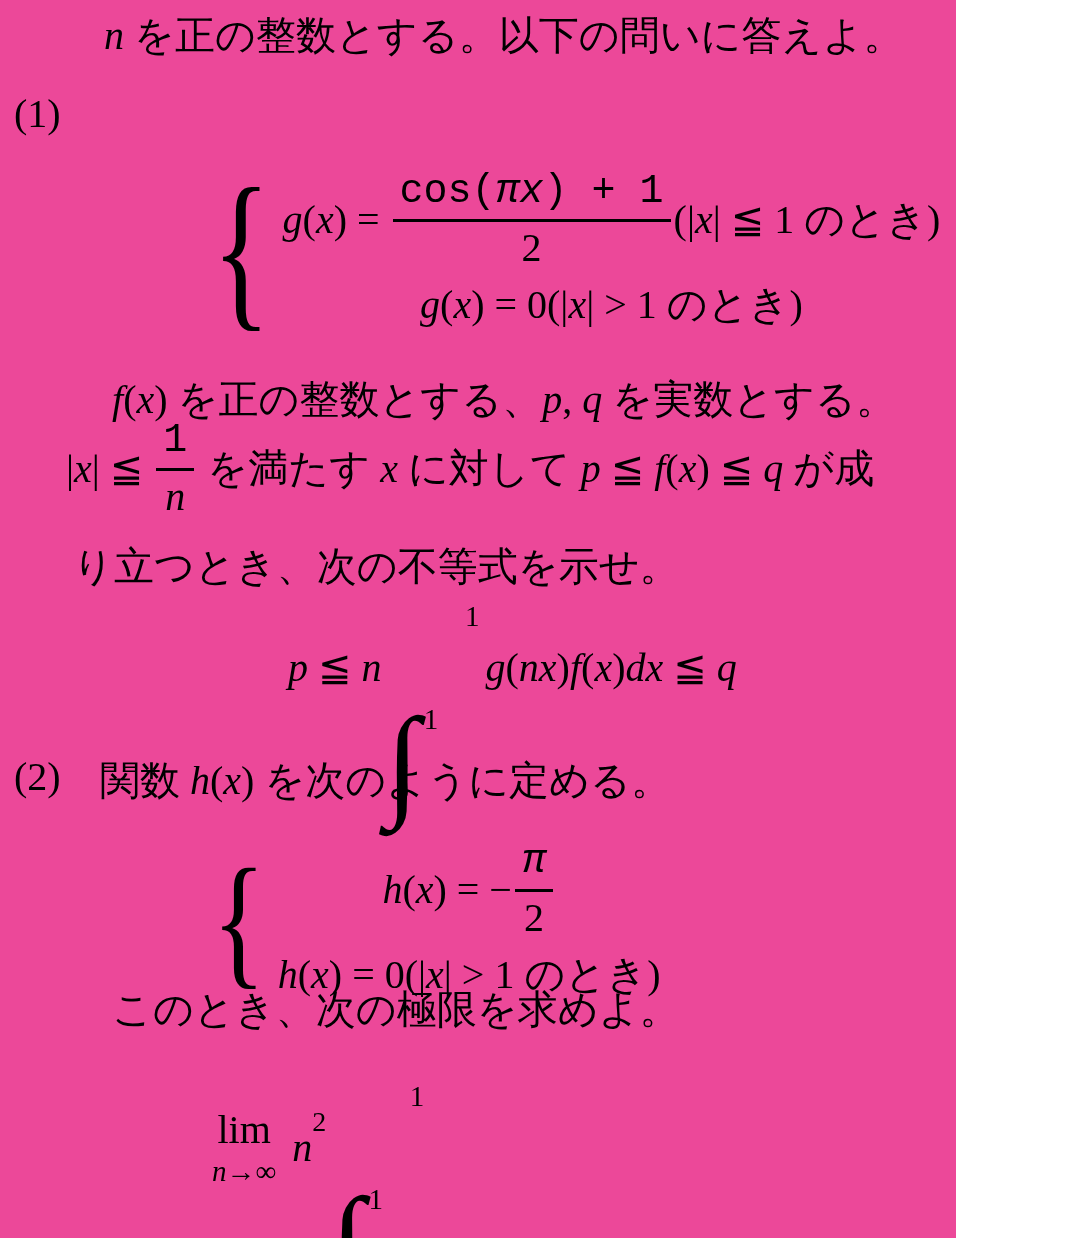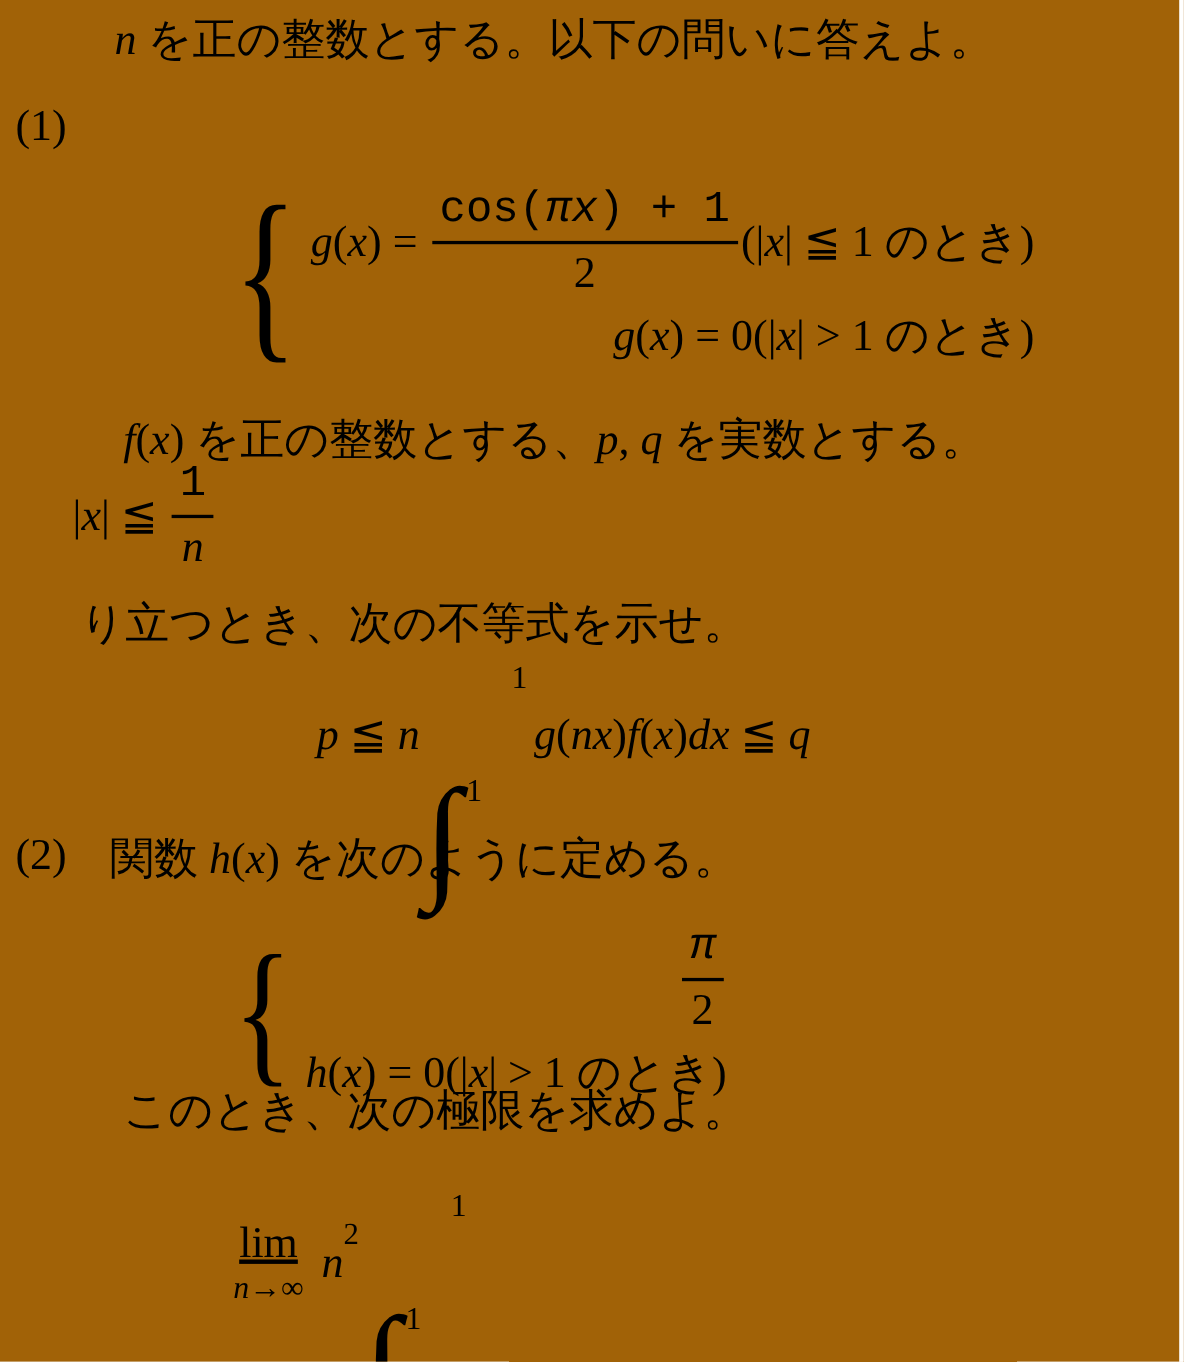--- a/index.html
+++ b/index.html
@@ -1,18 +1,18 @@
 <!DOCTYPE html>
 <html><head>
 <meta charset="utf-8">
 <style>
   html,body { margin:0; padding:0; background:#ffffff; }
   .page {
-    position:relative; width:1072px; height:1238px;
-    background:#a16207; color:#000000;
+    position:relative; width:956px; height:1238px;
+    background:#ec4899; color:#000000;
     font-family:"Liberation Serif","DejaVu Serif",serif;
     font-size:40px; overflow:hidden;
   }
   .abs { position:absolute; }
   .runs { white-space:pre; }
   .r-it { font-style:italic; }
   .r-up { font-style:normal; }
   .r-jp { font-style:normal; }
 
   .mline { display:flex; align-items:center; white-space:pre; }
@@ -24,32 +24,32 @@
   .frac .fden { display:block; padding:4px 7px 0 7px; line-height:1.1; }
 
   
   .int { position:relative; display:inline-block; height:128px; margin:0 6px 0 4px; padding-right:34px; }
   .int .int-glyph { font-size:124px; line-height:128px; display:block; font-style:normal; }
   .int .int-sup { position:absolute; top:-2px; right:0; font-size:29px; line-height:1; }
   .int .int-sub { position:absolute; bottom:-2px; left:22px; font-size:29px; line-height:1; }
 
   
   .lim { display:inline-flex; flex-direction:column; align-items:center; margin-right:16px; }
-  .lim .lim-word { line-height:1; font-style:normal;text-decoration:underline; }
+  .lim .lim-word { line-height:1; font-style:normal; }
   .lim .lim-sub { font-size:29px; line-height:1; margin-top:7px; white-space:pre; }
 
   
   sup.msup { font-size:28px; line-height:0; position:relative; top:-16px; font-style:normal; white-space:pre; }
 
   
   .braced { display:flex; align-items:center; }
   .brace-glyph { display:inline-block; line-height:1; transform-origin:50% 50%; margin-right:12px; font-style:normal; }
   .brace-1 .brace-glyph { font-size:122px; transform:scaleY(1.42); }
   .brace-2 .brace-glyph { font-size:112px; transform:scaleY(1.30); }
-  .case-lines { display:flex; flex-direction:column; align-items:flex-end; }
+  .case-lines { display:flex; flex-direction:column; align-items:center; }
   .case-gap { margin-bottom:10px; }
 
   .head-row { display:flex; align-items:flex-start; }
   .head-label { width:86px; flex:0 0 86px; }
 </style>
 </head>
 <body>
 
 <div class="page">
 
@@ -81,20 +81,21 @@
   <div class="abs" style="left:112px; top:372px;">
     <span class="runs"><span class="r-it">f</span><span class="r-up">(</span><span class="r-it">x</span><span class="r-up">)</span><span class="r-jp"> を正の整数とする、</span><span class="r-it">p</span><span class="r-up">, </span><span class="r-it">q</span><span class="r-jp"> を実数とする。</span></span>
   </div>
 
   <div class="abs mline" style="left:66px; top:419px;">
     <span class="chunk runs"><span class="r-up">|</span><span class="r-it">x</span><span class="r-up">| ≦ </span></span>
     <span class="frac">
       <span class="fnum runs"><span class="r-up">1</span></span>
       <span class="fden runs"><span class="r-it">n</span></span>
     </span>
+    <span class="chunk runs"><span class="r-jp"> を満たす </span><span class="r-it">x</span><span class="r-jp"> に対して </span><span class="r-it">p</span><span class="r-up"> ≦ </span><span class="r-it">f</span><span class="r-up">(</span><span class="r-it">x</span><span class="r-up">) ≦ </span><span class="r-it">q</span><span class="r-jp"> が成</span></span>
   </div>
 
   <div class="abs" style="left:73px; top:539px;">
     <span class="runs"><span class="r-jp">り立つとき、次の不等式を示せ。</span></span>
   </div>
 
   <div class="abs mline" style="left:288px; top:604px;">
     <span class="chunk runs"><span class="r-it">p</span><span class="r-up"> ≦ </span><span class="r-it">n</span></span>
     <span class="int">
       <span class="int-glyph">∫</span>
@@ -106,20 +107,21 @@
 
   <div class="abs head-row" style="left:14px; top:753px;">
     <span class="head-label">(2)</span>
     <span class="runs"><span class="r-jp">関数 </span><span class="r-it">h</span><span class="r-up">(</span><span class="r-it">x</span><span class="r-up">)</span><span class="r-jp"> を次のように定める。</span></span>
   </div>
 
   <div class="abs braced brace-2" style="left:212px; top:840px;">
     <span class="brace-glyph">{</span>
     <div class="case-lines">
       <div class="mline case-gap">
+        <span class="chunk runs"><span class="r-it">h</span><span class="r-up">(</span><span class="r-it">x</span><span class="r-up">) = −</span></span>
         <span class="frac">
           <span class="fnum runs"><span class="r-it">π</span></span>
           <span class="fden runs"><span class="r-up">2</span></span>
         </span>
       </div>
       <div class="mline">
         <span class="chunk runs"><span class="r-it">h</span><span class="r-up">(</span><span class="r-it">x</span><span class="r-up">) = 0(|</span><span class="r-it">x</span><span class="r-up">| &gt; 1 </span><span class="r-jp">のとき</span><span class="r-up">)</span></span>
       </div>
     </div>
   </div>

